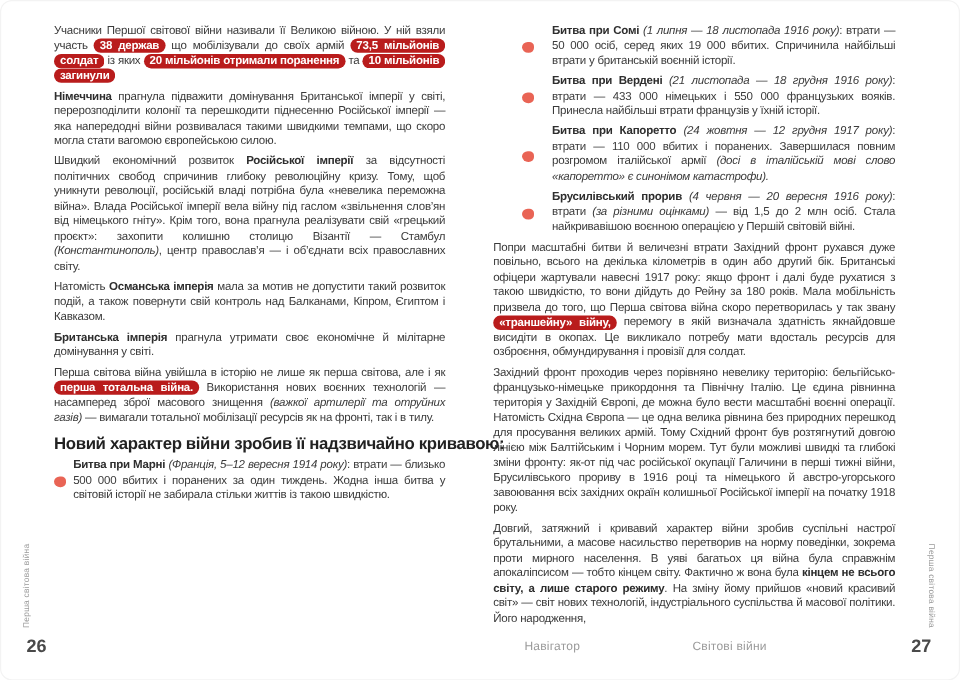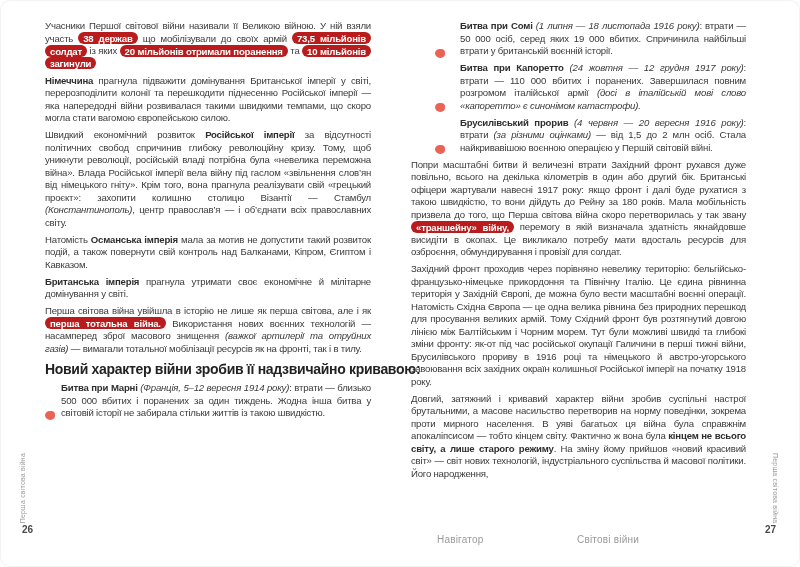--- a/index.html
+++ b/index.html
@@ -18,35 +18,35 @@
     font-size:14px;line-height:16px;margin:6px 0 5px 0;color:#222;
     font-weight:700;letter-spacing:-0.3px;white-space:nowrap;
   }
   .b{font-weight:700;color:#2e2e2e;}
   .i{font-style:italic;}
   .hl{
     background:#b91c1c;color:#ffffff;font-weight:700;
     padding:0.5px 5px;border-radius:8px;
     -webkit-box-decoration-break:clone;box-decoration-break:clone;
   }
-  .bullet{display:flex;align-items:flex-end;margin:0 0 4.5px 0;}
+  .bullet{display:flex;align-items:center;margin:0 0 4.5px 0;}
   .dot{
     flex:none;width:10px;height:9px;margin-top:2px;margin-right:6px;
     background:#e96455;border-radius:55% 45% 50% 60%;
   }
   .btext{flex:1;text-align:justify;}
   .content-right .bullet{margin-left:24px;}
   .content-right .dot{margin-right:15px;}
   .side-label{
     position:absolute;bottom:44px;font-size:7px;color:#9a9a9a;letter-spacing:0.2px;
     writing-mode:vertical-rl;
   }
   .side-label.left{left:19px;transform:rotate(180deg);}
   .side-label.right{right:21px;}
-  .page-num{position:absolute;bottom:32px;font-size:10px;font-weight:700;color:#4a4a4a;}
+  .page-num{position:absolute;bottom:20px;font-size:15px;font-weight:700;color:#4a4a4a;}
   .page-num.left{left:22px;}
   .page-num.right{right:24px;}
   .footer-label{position:absolute;bottom:22px;font-size:10px;color:#9a9a9a;letter-spacing:0.2px;}
   .footer-book{left:437px;}
   .footer-section{left:577px;text-align:right;}
 </style>
 </head>
 <body>
 
 <div class="spread">
@@ -65,20 +65,24 @@
       </div>
     </div>
 
   <div class="content content-right">
       <div class="bullet">
         <span class="dot"></span>
         <div class="btext"><span class="b">Битва при Сомі </span><span class="i">(1 липня — 18 листопада 1916 року)</span><span>: втрати — 50 000 осіб, серед яких 19 000 вбитих. Спричинила найбільші втрати у британській воєнній історії.</span></div>
       </div>
       <div class="bullet">
         <span class="dot"></span>
+        <div class="btext"><span class="b">Битва при Вердені </span><span class="i">(21 листопада — 18 грудня 1916 року)</span><span>: втрати — 433 000 німецьких і 550 000 французьких вояків. Принесла найбільші втрати французів у їхній історії.</span></div>
+      </div>
+      <div class="bullet">
+        <span class="dot"></span>
         <div class="btext"><span class="b">Битва при Капоретто </span><span class="i">(24 жовтня — 12 грудня 1917 року)</span><span>: втрати — 110 000 вбитих і поранених. Завершилася повним розгромом італійської армії </span><span class="i">(досі в італійській мові слово «капоретто» є синонімом катастрофи).</span></div>
       </div>
       <div class="bullet">
         <span class="dot"></span>
         <div class="btext"><span class="b">Брусилівський прорив </span><span class="i">(4 червня — 20 вересня 1916 року)</span><span>: втрати </span><span class="i">(за різними оцінками)</span><span> — від 1,5 до 2 млн осіб. Стала найкривавішою воєнною операцією у Першій світовій війні.</span></div>
       </div>
       <p><span>Попри масштабні битви й величезні втрати Західний фронт рухався дуже повільно, всього на декілька кілометрів в один або другий бік. Британські офіцери жартували навесні 1917 року: якщо фронт і далі буде рухатися з такою швидкістю, то вони дійдуть до Рейну за 180 років. Мала мобільність призвела до того, що Перша світова війна скоро перетворилась у так звану </span><span class="hl">«траншейну» війну,</span><span> перемогу в якій визначала здатність якнайдовше висидіти в окопах. Це викликало потребу мати вдосталь ресурсів для озброєння, обмундирування і провізії для солдат.</span></p>
       <p><span>Західний фронт проходив через порівняно невелику територію: бельгійсько-французько-німецьке прикордоння та Північну Італію. Це єдина рівнинна територія у Західній Європі, де можна було вести масштабні воєнні операції. Натомість Східна Європа — це одна велика рівнина без природних перешкод для просування великих армій. Тому Східний фронт був розтягнутий довгою лінією між Балтійським і Чорним морем. Тут були можливі швидкі та глибокі зміни фронту: як-от під час російської окупації Галичини в перші тижні війни, Брусилівського прориву в 1916 році та німецького й австро-угорського завоювання всіх західних окраїн колишньої Російської імперії на початку 1918 року.</span></p>
       <p><span>Довгий, затяжний і кривавий характер війни зробив суспільні настрої брутальними, а масове насильство перетворив на норму поведінки, зокрема проти мирного населення. В уяві багатьох ця війна була справжнім апокаліпсисом — тобто кінцем світу. Фактично ж вона була </span><span class="b">кінцем не всього світу, а лише старого режиму</span><span>. На зміну йому прийшов «новий красивий світ» — світ нових технологій, індустріального суспільства й масової політики. Його народження,</span></p>
     </div>

